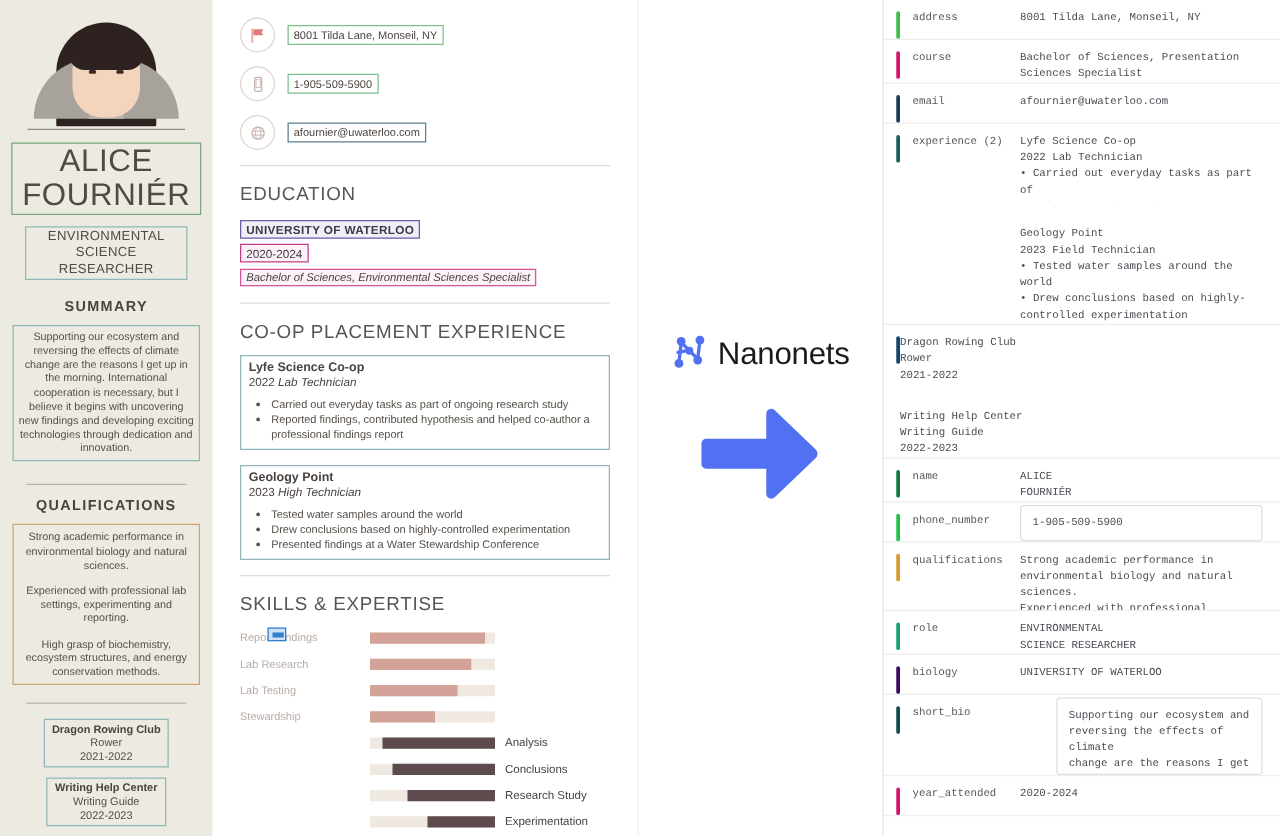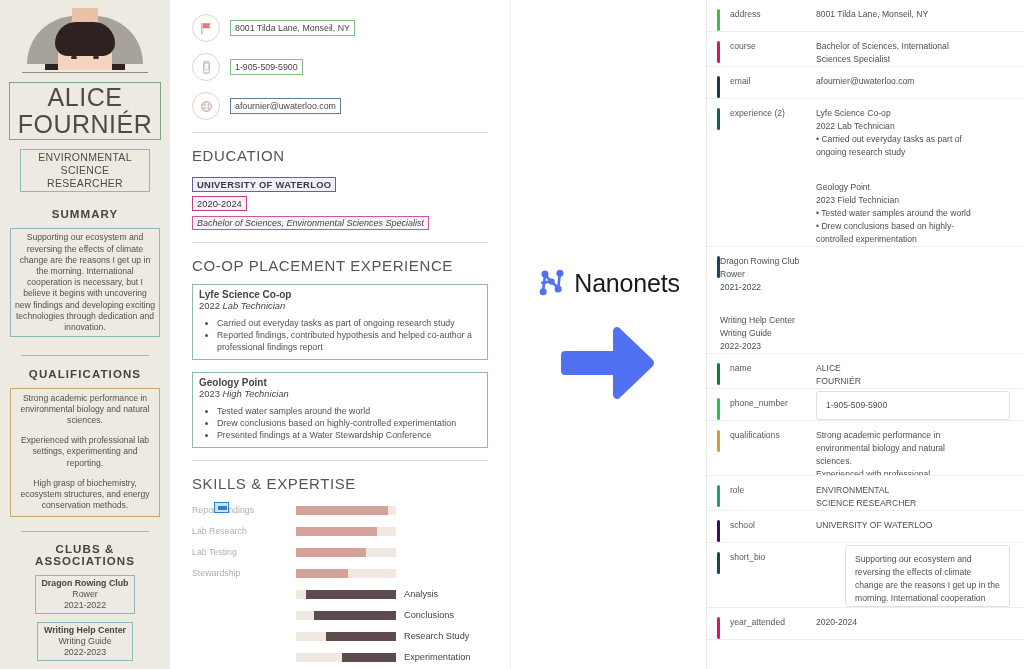--- a/index.html
+++ b/index.html
@@ -113,21 +113,21 @@
     display: flex; flex-direction: column; align-items: center; justify-content: center;
     border-left: 1px solid #eeeeee;
   }
   .brand { display: flex; align-items: center; gap: 7px; margin-bottom: 22px; }
   .brand-name { font-size: 25px; color: #1a1a1a; letter-spacing: -.2px; }
   .arrow-wrap { width: 96px; height: 80px; }
 
   
   .right {
     width: 318px; height: 669px; background: #ffffff;
-    border-left: 1px solid #e8e8e8; overflow: hidden; position: relative;
+    border-left: 1px solid #e8e8e8; overflow: hidden; position: relative; font-family: Liberation Mono, monospace;
   }
   .field { display: flex; padding: 0 14px 0 10px; position: relative; }
   .fbar { width: 3px; border-radius: 2px; flex: none; margin-top: 9px; height: 22px; }
   .fkey {
     width: 96px; flex: none; padding: 8px 0 0 10px;
     font-size: 8.6px; color: #55595e; line-height: 12px;
   }
   .fval {
     flex: 1; padding: 8px 0 0 0; font-size: 8.6px; color: #4a4f55; line-height: 13px;
     white-space: pre-line;
@@ -188,21 +188,20 @@
 
       <div class="sec-head">QUALIFICATIONS</div>
       <div class="qual-box">
         <p>Strong academic performance in environmental biology and natural sciences.</p>
         <p>Experienced with professional lab settings, experimenting and reporting.</p>
         <p>High grasp of biochemistry, ecosystem structures, and energy conservation methods.</p>
       </div>
 
       <div class="divider"></div>
 
-      <div class="sec-head">CLUBS &amp; ASSOCIATIONS</div>
       <div class="club-box">
         <div class="c1">Dragon Rowing Club</div>
         <div class="c2">Rower</div>
         <div class="c3">2021-2022</div>
       </div>
       <div class="club-box">
         <div class="c1">Writing Help Center</div>
         <div class="c2">Writing Guide</div>
         <div class="c3">2022-2023</div>
       </div>
@@ -378,21 +377,21 @@
         <div class="fkey">address</div>
         <div style="flex: 1 1 0%;">
           <div class="fval">8001 Tilda Lane, Monseil, NY</div>
         </div>
       </div>
       <div class="fsep"></div>
       <div class="field">
         <div class="fbar" style="background: rgb(212, 21, 108);"></div>
         <div class="fkey">course</div>
         <div style="flex: 1 1 0%;">
-          <div class="fval">Bachelor of Sciences, International
+          <div class="fval">Bachelor of Sciences, Presentation
 Sciences Specialist</div>
         </div>
       </div>
       <div class="fsep"></div>
       <div class="field">
         <div class="fbar" style="background: rgb(28, 58, 82);"></div>
         <div class="fkey">email</div>
         <div style="flex: 1 1 0%;">
           <div class="fval">afournier@uwaterloo.com</div>
         </div>
@@ -460,21 +459,21 @@
         <div class="fbar" style="background: rgb(23, 160, 122);"></div>
         <div class="fkey">role</div>
         <div style="flex: 1 1 0%;">
           <div class="fval">ENVIRONMENTAL
 SCIENCE RESEARCHER</div>
         </div>
       </div>
       <div class="fsep"></div>
       <div class="field">
         <div class="fbar" style="background: rgb(59, 10, 99);"></div>
-        <div class="fkey">school</div>
+        <div class="fkey">biology</div>
         <div style="flex: 1 1 0%;">
           <div class="fval">UNIVERSITY OF WATERLOO</div>
         </div>
       </div>
       <div class="fsep"></div>
       <div class="field">
         <div class="fbar" style="background: rgb(18, 74, 82);"></div>
         <div class="fkey">short_bio</div>
         <div style="flex: 1 1 0%; margin-left: 29px;">
           <div class="fval boxed clip2">Supporting our ecosystem and

